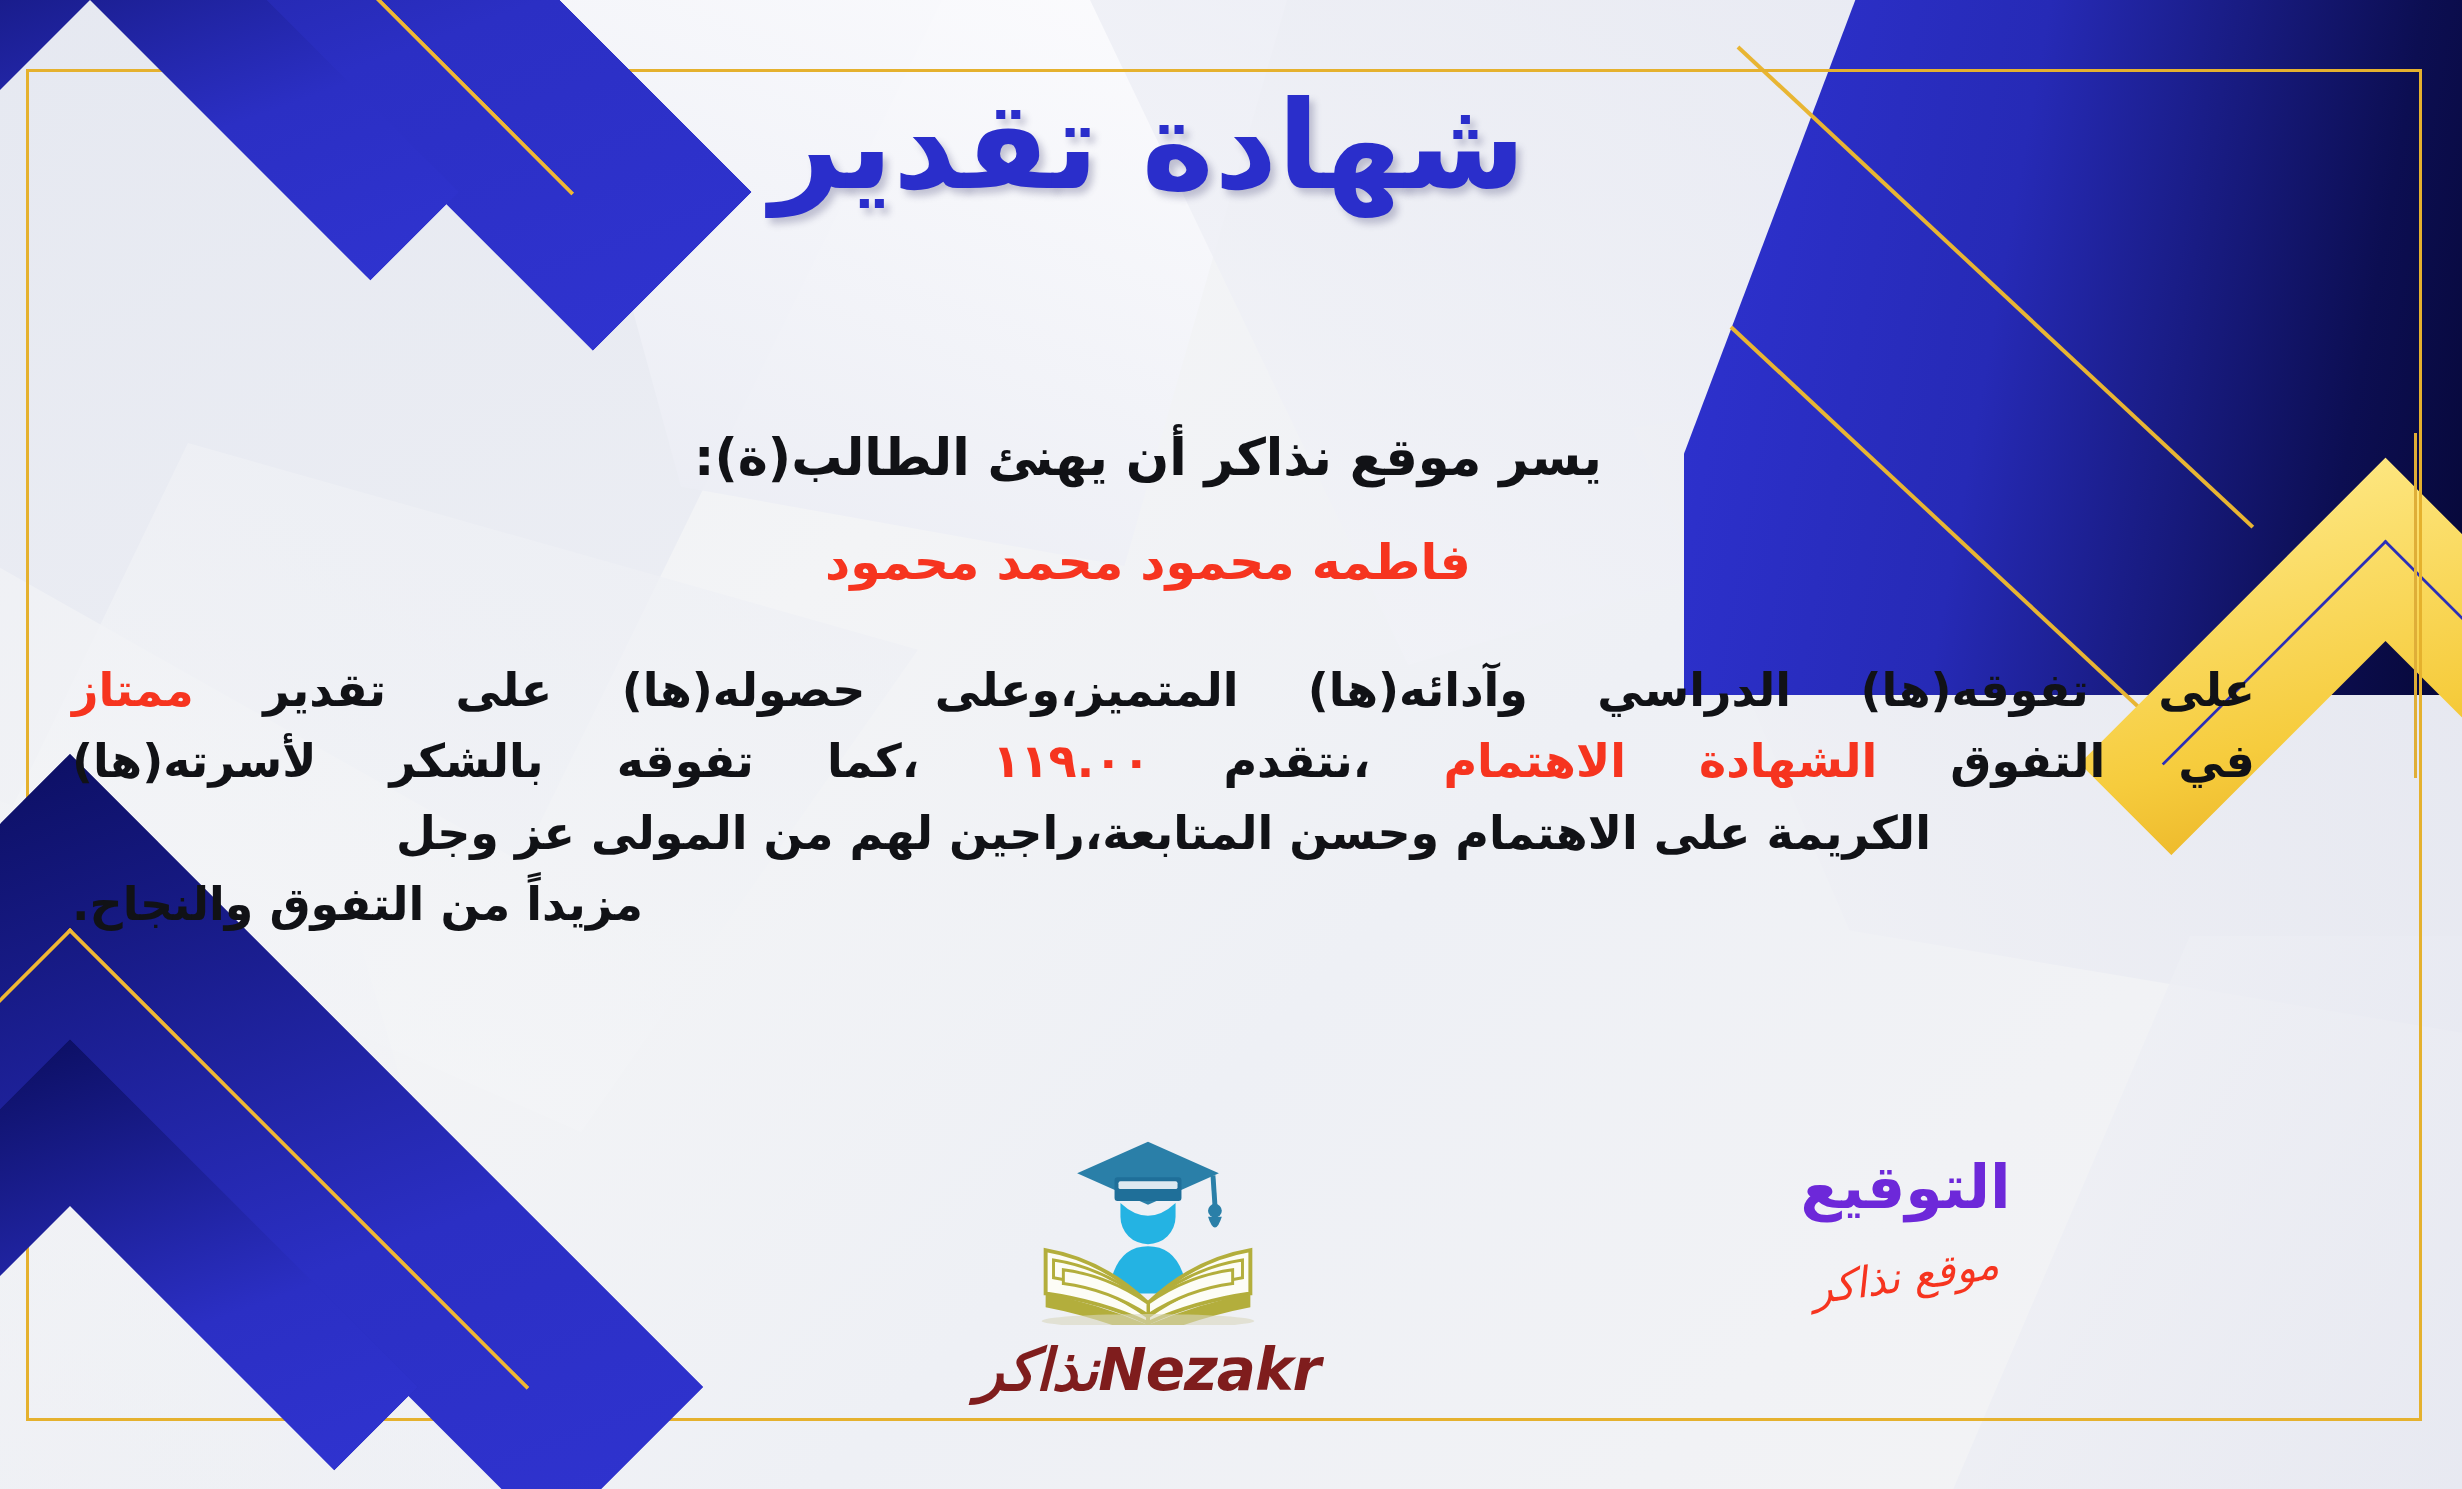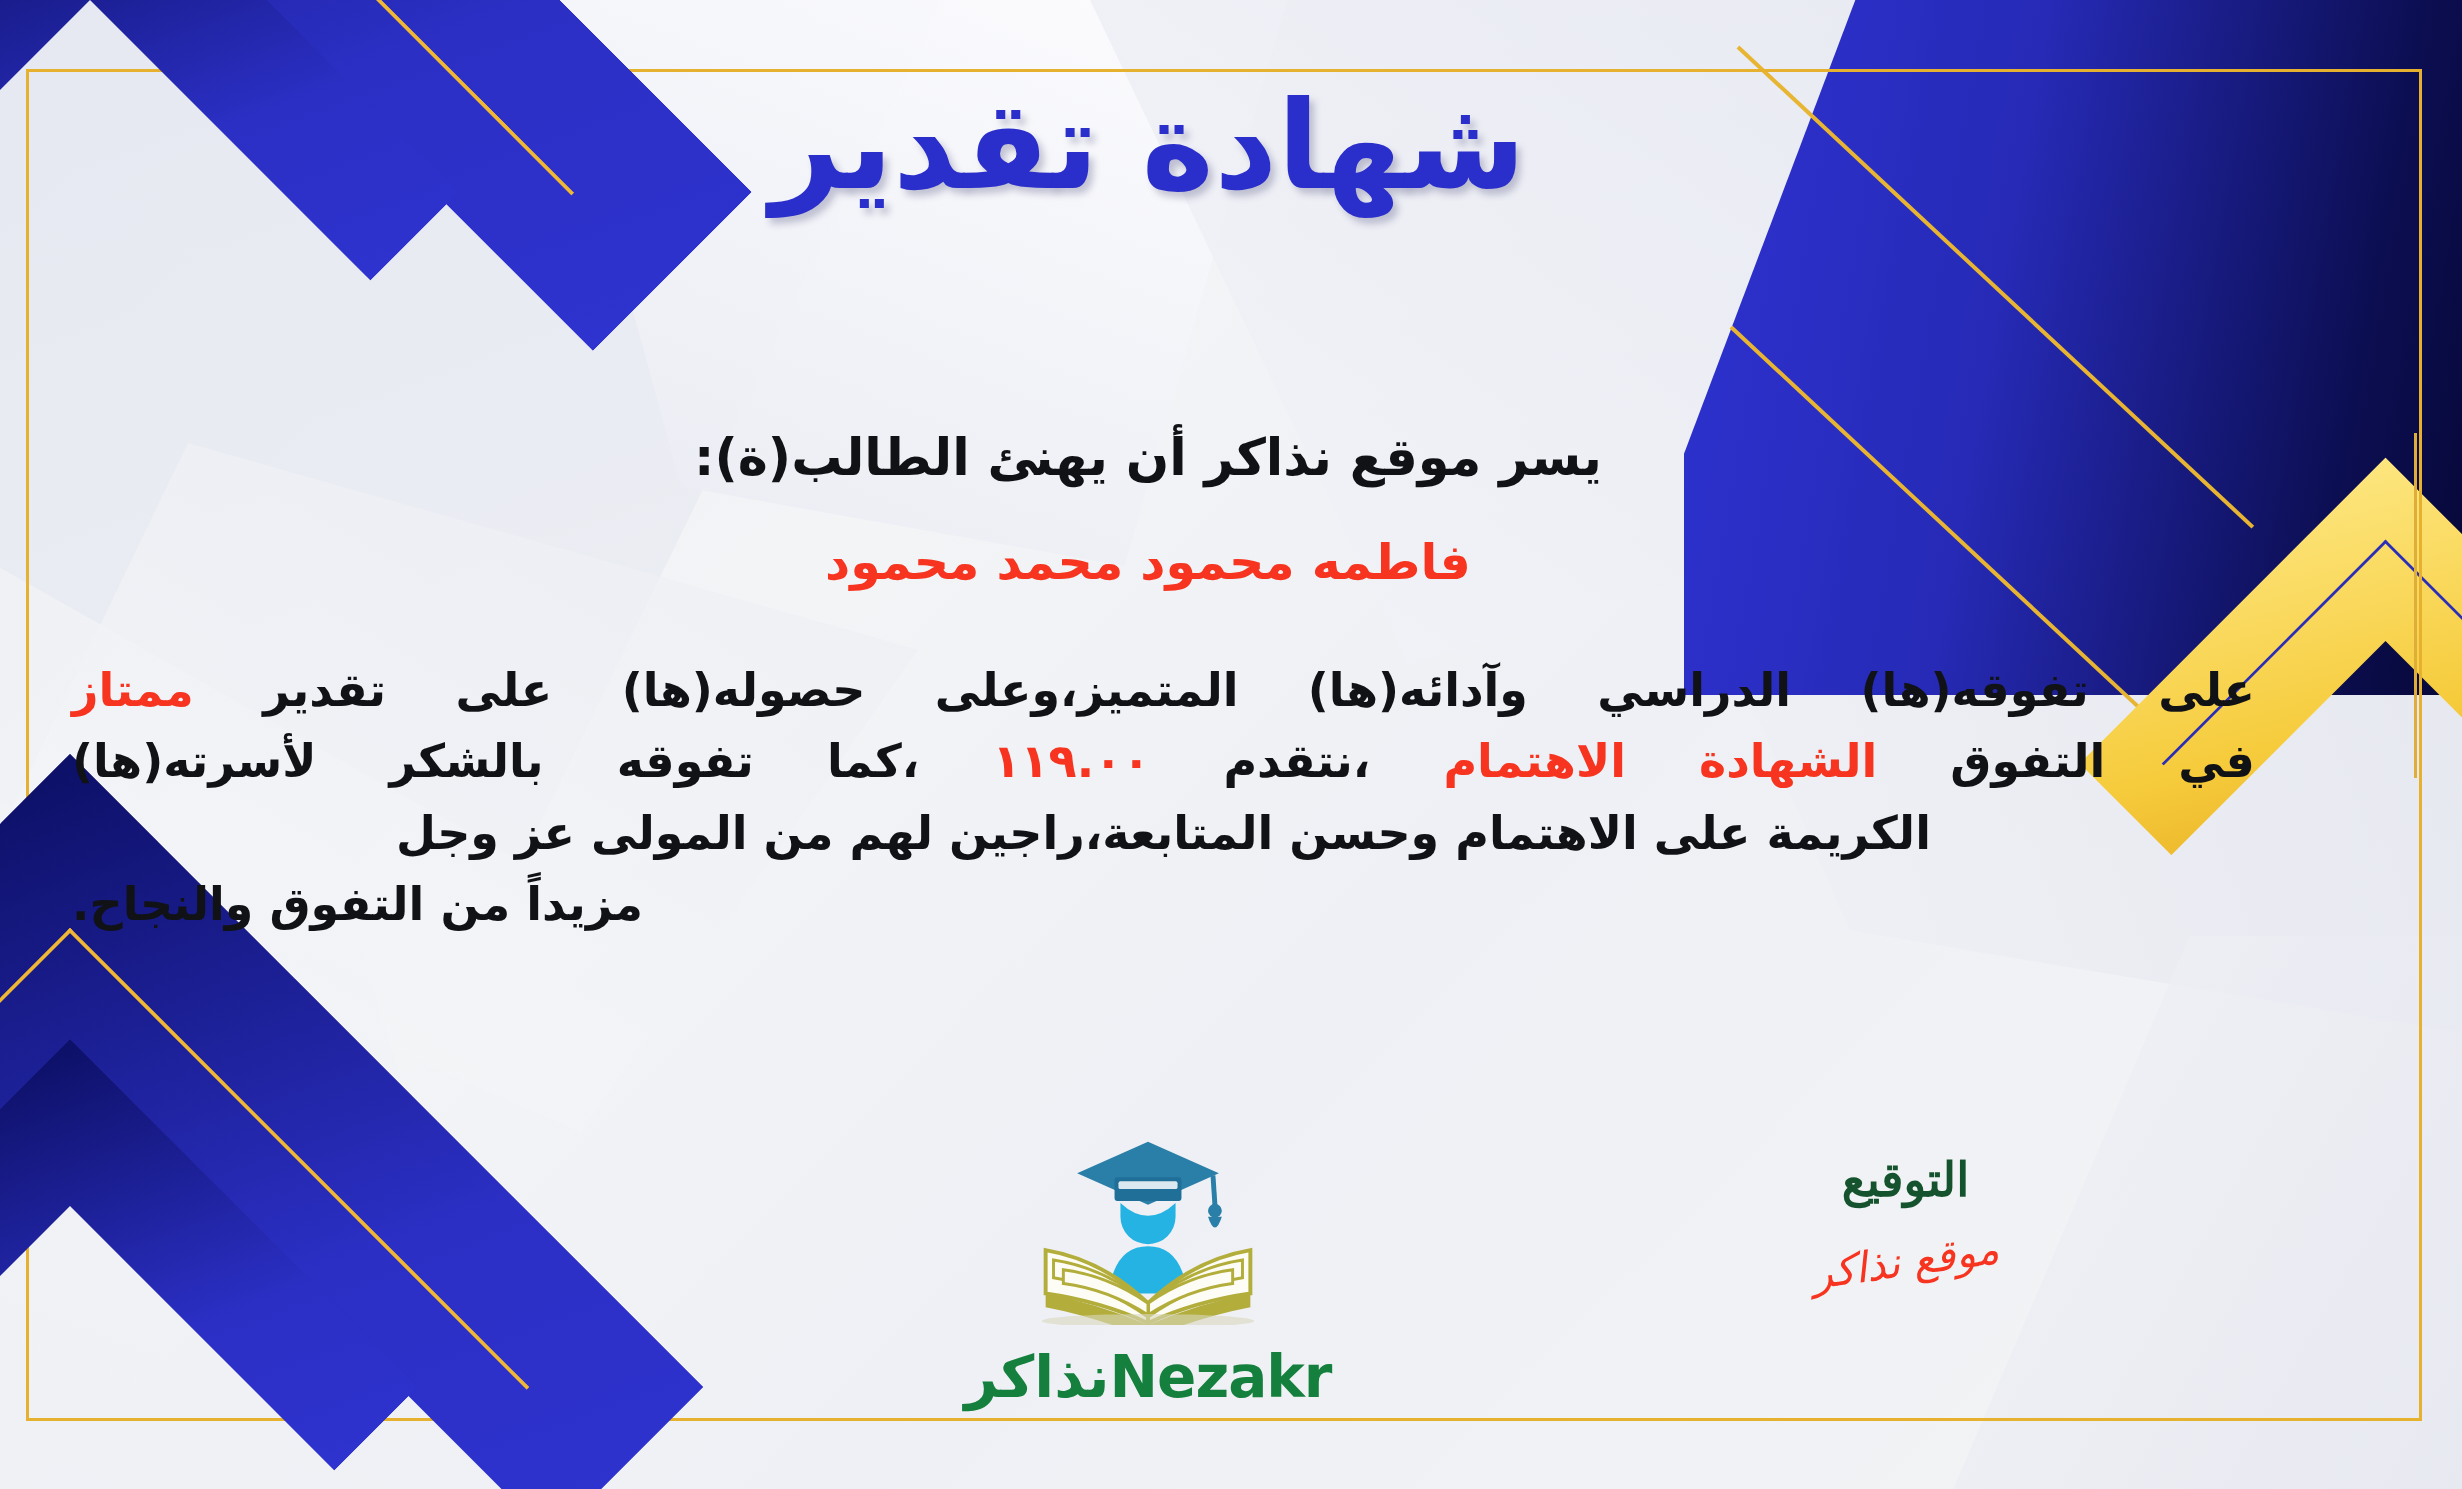--- a/index.html
+++ b/index.html
@@ -266,25 +266,24 @@
   
   .sign-block {
     position: absolute;
     top: 1152px;
     right: 404px;
     width: 305px;
     text-align: center;
     direction: rtl;
   }
   .sign-label {
-    font-size: 47px;
+    font-size: 60px;
     font-weight: 700;
-    color: #14532d;
+    color: #6d28d9;
     letter-spacing: 1px;
-    font-family: Liberation Serif, serif;
   }
   .sign-script {
     margin-top: 29.5px;
     font-size: 42px;
     color: #f6341f;
     font-style: italic;
     font-family: "DejaVu Serif", serif;
     transform: rotate(-8deg);
     display: inline-block;
   }
@@ -293,28 +292,29 @@
   .logo-wrap {
     position: absolute;
     top: 1128px;
     left: 0; right: 0;
     display: flex;
     flex-direction: column;
     align-items: center;
   }
   .logo-mark { display: block; }
   .logo-text {
-    margin-top: 18px;
+    margin-top: 11px;
     font-size: 58px;
     font-weight: 800;
-    color: #15803d;
+    color: #7f1d1d;
     letter-spacing: -1px;
     font-family: "DejaVu Sans", sans-serif;
     white-space: nowrap;
     direction: rtl;
+    font-style: italic;
   }
 </style>
 </head>
 <body>
 
 <div id="certificate">
 
   <div class="bg-base"></div>
   <div class="poly poly-a"></div>
   <div class="poly poly-b"></div>

